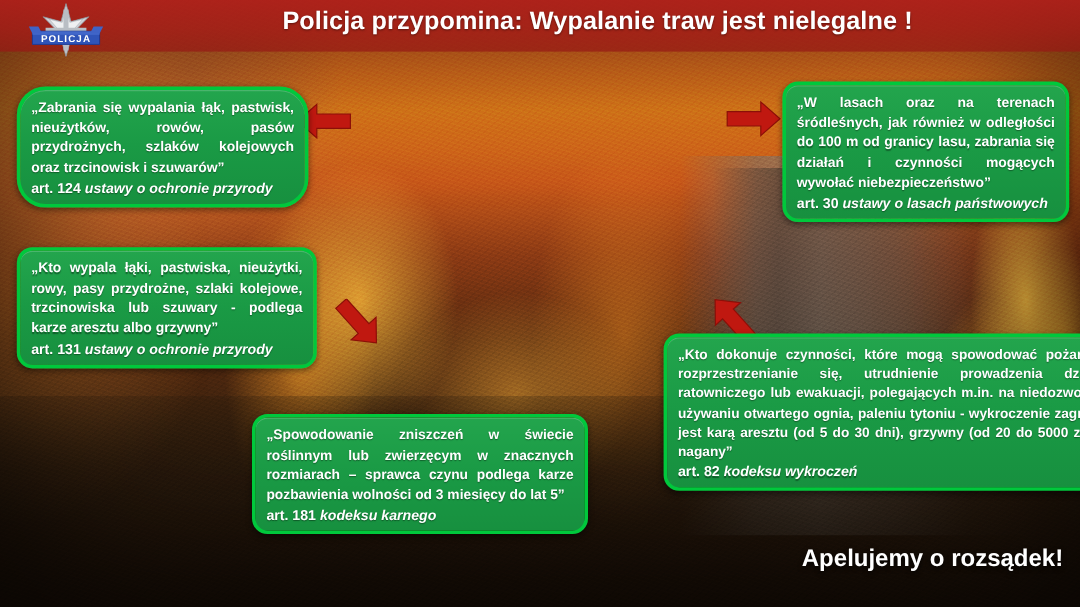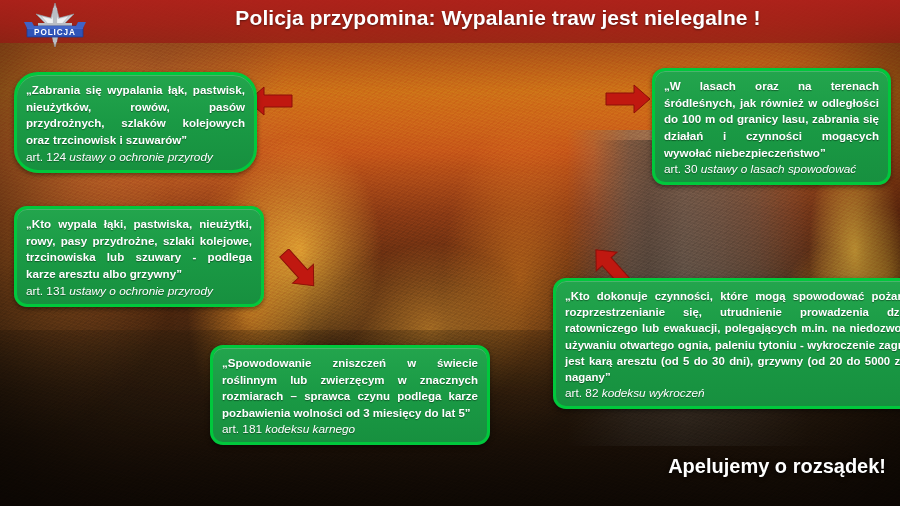--- a/index.html
+++ b/index.html
@@ -159,21 +159,21 @@
     text-align-last: justify;
     font-size: 11.6px;
     line-height: 1.44;
     font-weight: bold;
     text-shadow: 0 1px 1px rgba(0,0,0,.4);
   }
   .gbox p.lastline { text-align-last: left; }
   .gbox .art {
     margin-top: 1px;
     font-size: 11.8px;
-    font-weight: normal;
+    font-weight: bold;
     text-align: left;
     text-shadow: 0 1px 1px rgba(0,0,0,.4);
   }
   .gbox .art i { font-style: italic; }
 
   
   #box-nature-ban      { left: 14px;  top: 72px;  width: 243px; border-radius: 24px; }
   #box-nature-penalty  { left: 14px;  top: 206px; width: 250px; }
   #box-forest-act      { left: 652px; top: 68px;  width: 239px; }
   #box-criminal-code   { left: 210px; top: 345px; width: 280px; }
@@ -283,21 +283,21 @@
     <div class="art">
       <span>art. 131</span>
       <i>ustawy o ochronie przyrody</i>
     </div>
   </div>
 
   <div class="gbox" id="box-forest-act">
     <p class="lastline">„W lasach oraz na terenach śródleśnych, jak również w odległości do 100 m od granicy lasu, zabrania się działań i czynności mogących wywołać niebezpieczeństwo”</p>
     <div class="art">
       <span>art. 30</span>
-      <i>ustawy o lasach spowodować</i>
+      <i>ustawy o lasach państwowych</i>
     </div>
   </div>
 
   <div class="gbox" id="box-criminal-code">
     <p class="lastline">„Spowodowanie zniszczeń w świecie roślinnym lub zwierzęcym w znacznych rozmiarach – sprawca czynu podlega karze pozbawienia wolności od 3 miesięcy do lat 5”</p>
     <div class="art">
       <span>art. 181</span>
       <i>kodeksu karnego</i>
     </div>
   </div>

